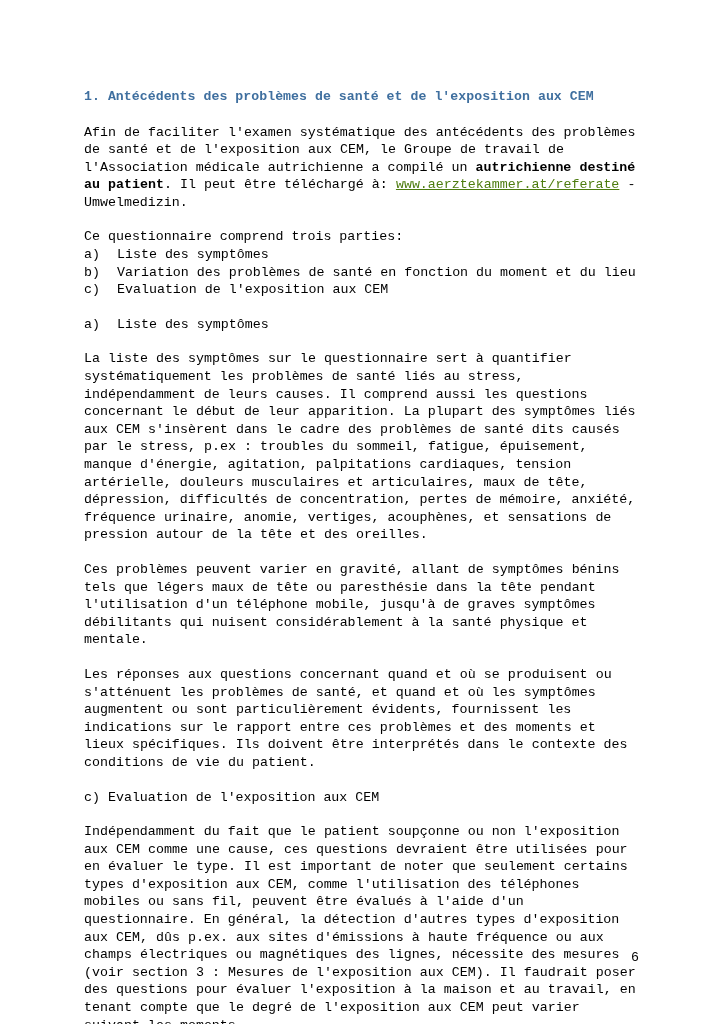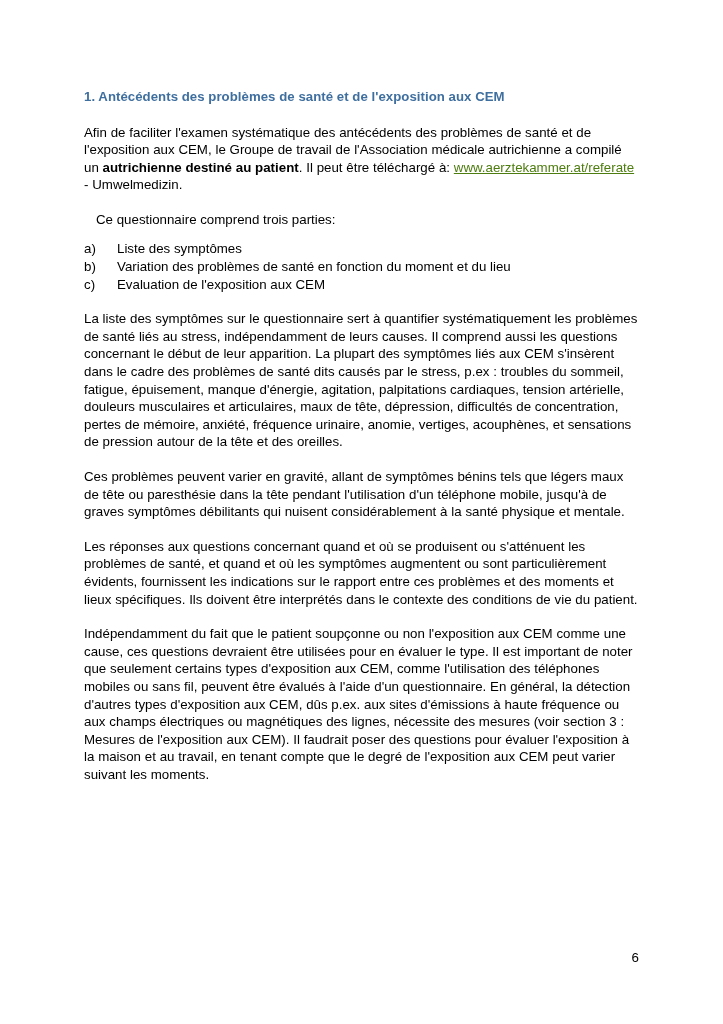--- a/index.html
+++ b/index.html
@@ -15,20 +15,21 @@
     color: #000000;
     -webkit-font-smoothing: antialiased;
   }
 
   .page {
     position: relative;
     width: 723px;
     height: 1024px;
     background: #ffffff;
     box-sizing: border-box;
+    font-family: Liberation Mono, monospace;
   }
 
   .content {
     position: absolute;
     left: 84px;
     top: 88px;
     width: 556px;
   }
 
   .doc-heading {
@@ -63,21 +64,21 @@
     text-decoration: underline;
   }
 
   b, .bold {
     font-weight: bold;
   }
 
   .list-intro {
     font-size: 13.3px;
     line-height: 17.6px;
-    margin: 12px;
+    margin: 0;
   }
 
   ul.abc-list {
     list-style: none;
     margin: 0 0 17px 0;
     padding: 0;
   }
 
   ul.abc-list li {
     font-size: 13.3px;
@@ -124,28 +125,32 @@
       <li>
         <span class="marker">b)</span>
         <span class="item-text">Variation des problèmes de santé en fonction du moment et du lieu</span>
       </li>
       <li>
         <span class="marker">c)</span>
         <span class="item-text">Evaluation de l'exposition aux CEM</span>
       </li>
     </ul>
 
+    <div class="sub-heading">
+      <span style="display:inline-block;width:33px;">a)</span><span>Liste des symptômes</span>
+    </div>
 
     <p class="para">La liste des symptômes sur le questionnaire sert à quantifier systématiquement les problèmes de santé liés au stress, indépendamment de leurs causes. Il comprend aussi les questions concernant le début de leur apparition.  La plupart des symptômes liés aux CEM s'insèrent dans le cadre des problèmes de santé dits causés par le stress, p.ex : troubles du sommeil, fatigue, épuisement, manque d'énergie, agitation, palpitations cardiaques, tension artérielle, douleurs musculaires et articulaires, maux de tête, dépression, difficultés de concentration, pertes de mémoire, anxiété, fréquence urinaire, anomie, vertiges, acouphènes, et sensations de  pression autour de la tête et des oreilles.</p>
 
     <p class="para">Ces problèmes peuvent varier en gravité, allant de symptômes bénins tels que légers maux de tête ou paresthésie dans la tête pendant l'utilisation d'un téléphone mobile, jusqu'à de graves symptômes débilitants qui nuisent considérablement à la santé physique et mentale.</p>
 
 
     <p class="para">Les réponses aux questions concernant quand et où se produisent ou s'atténuent les problèmes de santé, et quand et où les symptômes augmentent ou sont particulièrement évidents, fournissent les indications sur le rapport entre ces problèmes et des moments et lieux spécifiques.  Ils doivent être interprétés dans le contexte des conditions de vie du patient.</p>
 
+    <div class="sub-heading">c)  Evaluation de l'exposition aux CEM</div>
 
     <p class="para tight">Indépendamment du fait que le patient soupçonne ou non l'exposition aux CEM comme une cause, ces questions devraient être utilisées pour en évaluer le type.  Il est important de noter que seulement certains types d'exposition aux CEM, comme l'utilisation des téléphones mobiles ou sans fil,  peuvent être évalués à l'aide d'un questionnaire.  En général, la détection d'autres types d'exposition aux CEM, dûs p.ex. aux sites d'émissions à  haute fréquence ou aux champs électriques ou magnétiques des lignes, nécessite des mesures (voir section 3 :  Mesures de l'exposition aux CEM).  Il faudrait poser des questions pour évaluer l'exposition à la maison et au travail, en tenant compte que le degré de l'exposition aux CEM peut varier suivant les moments.</p>
 
   </div>
 
   <div class="page-number">6</div>
 
 </div>
 
 </body></html>

